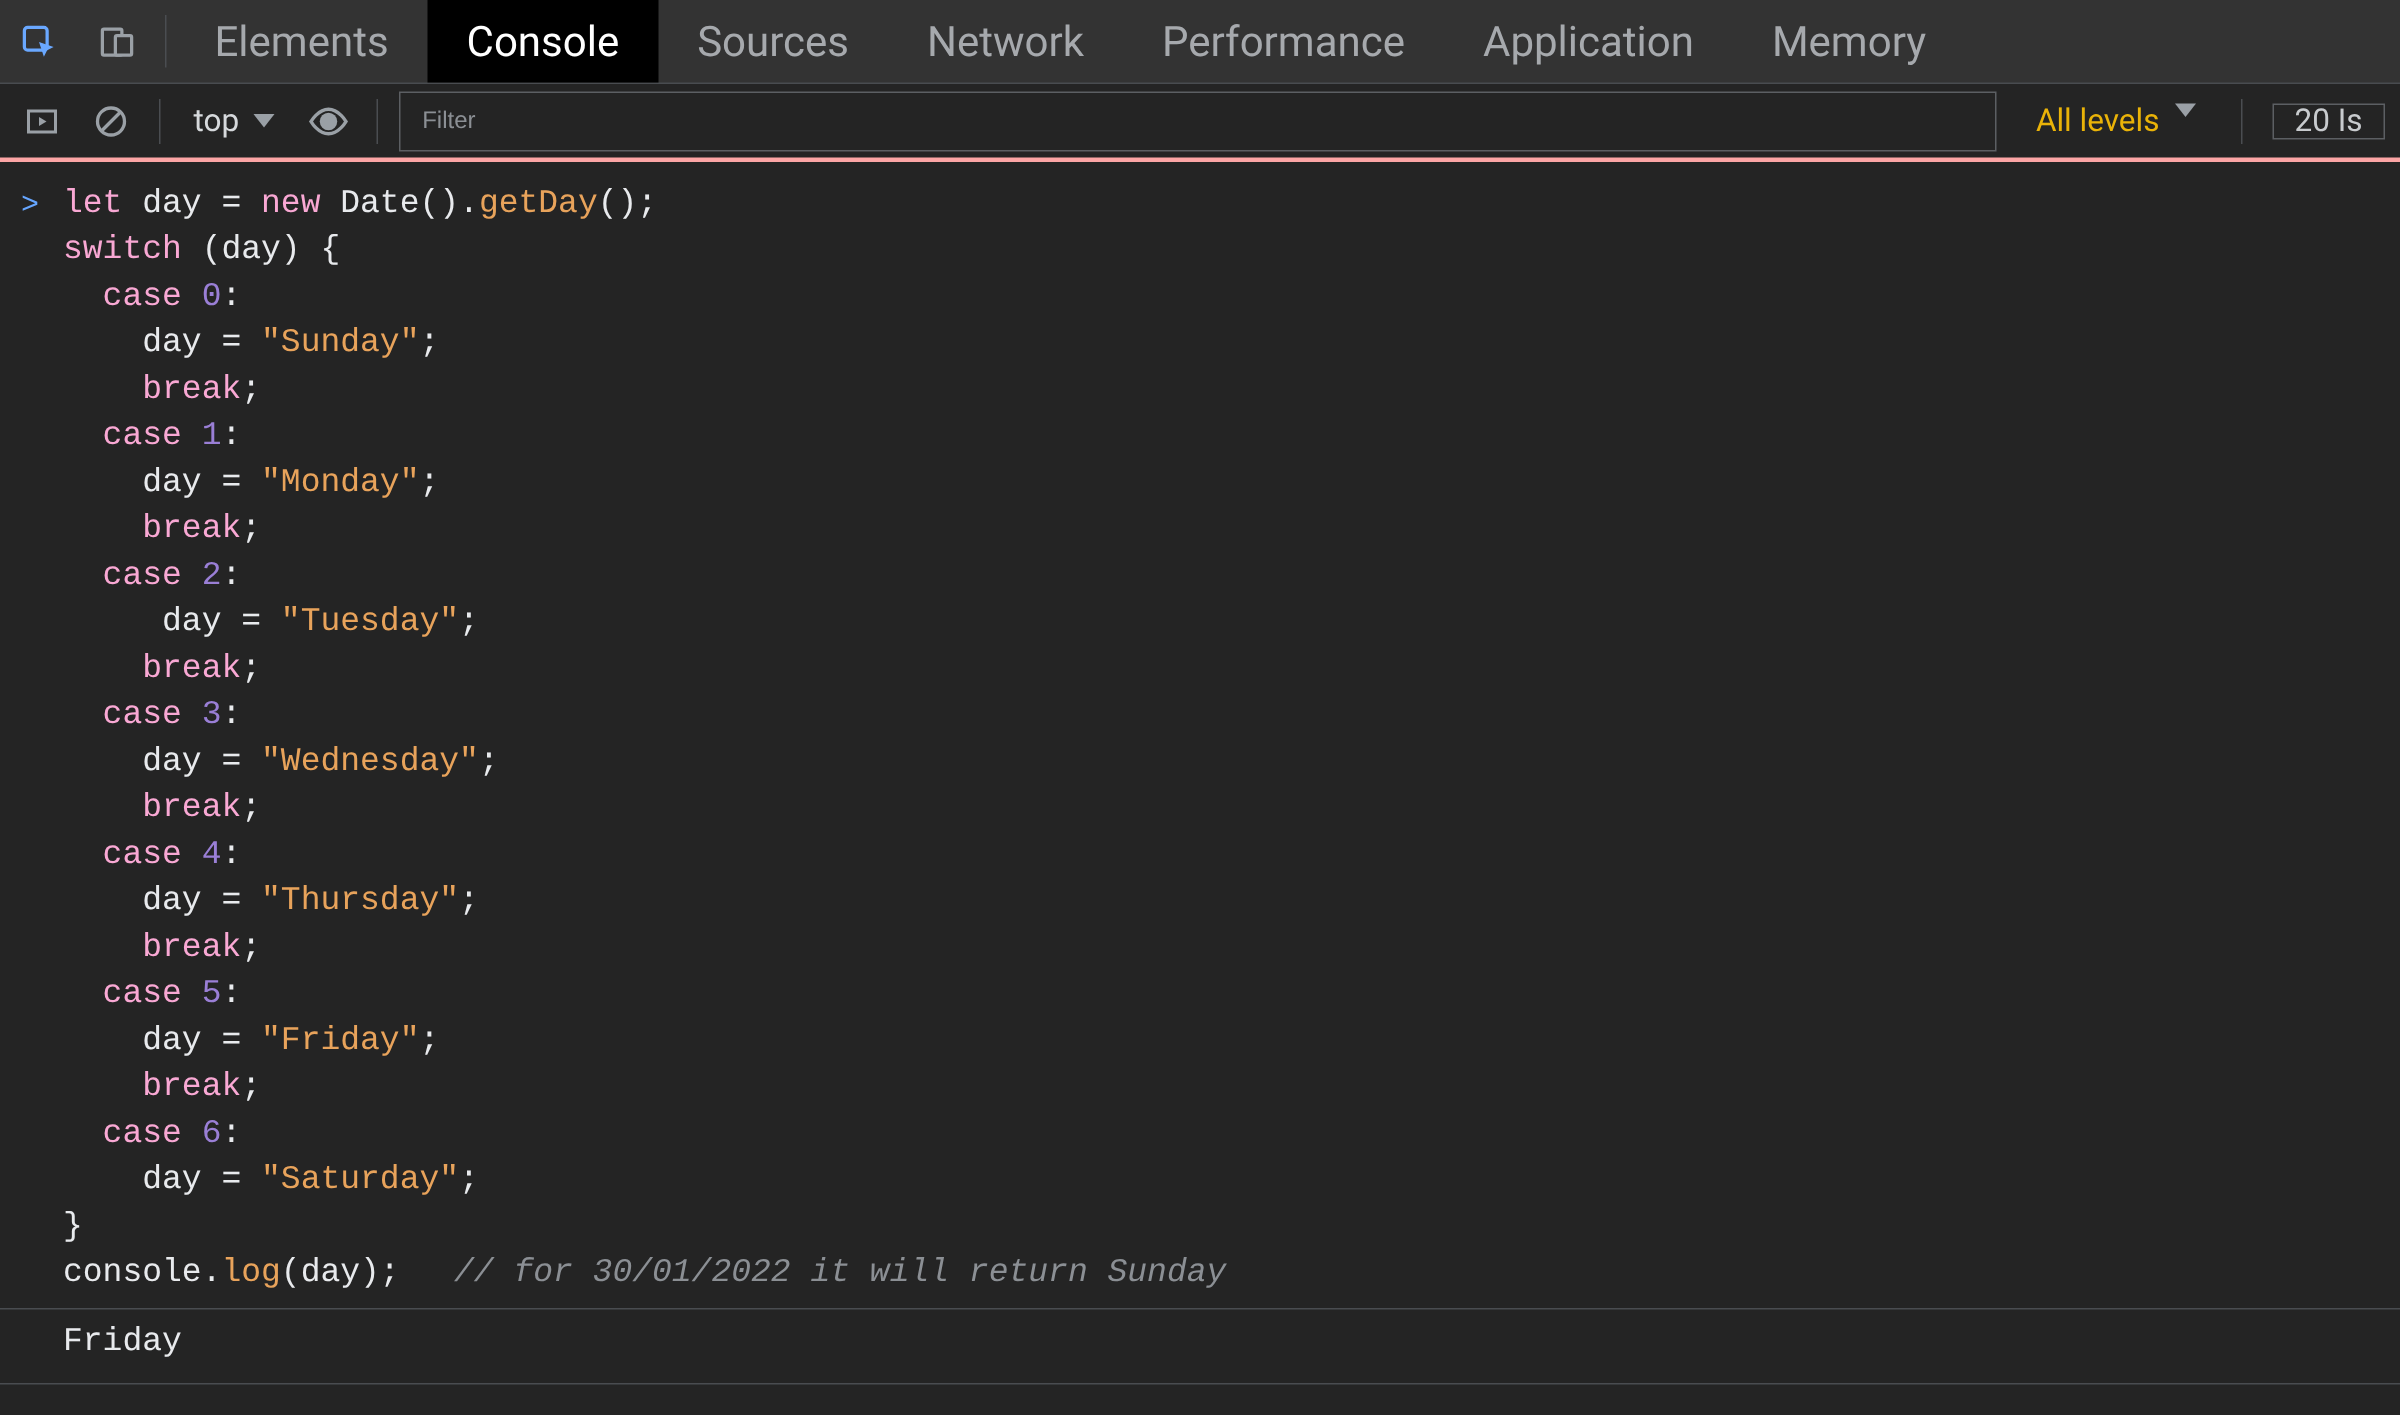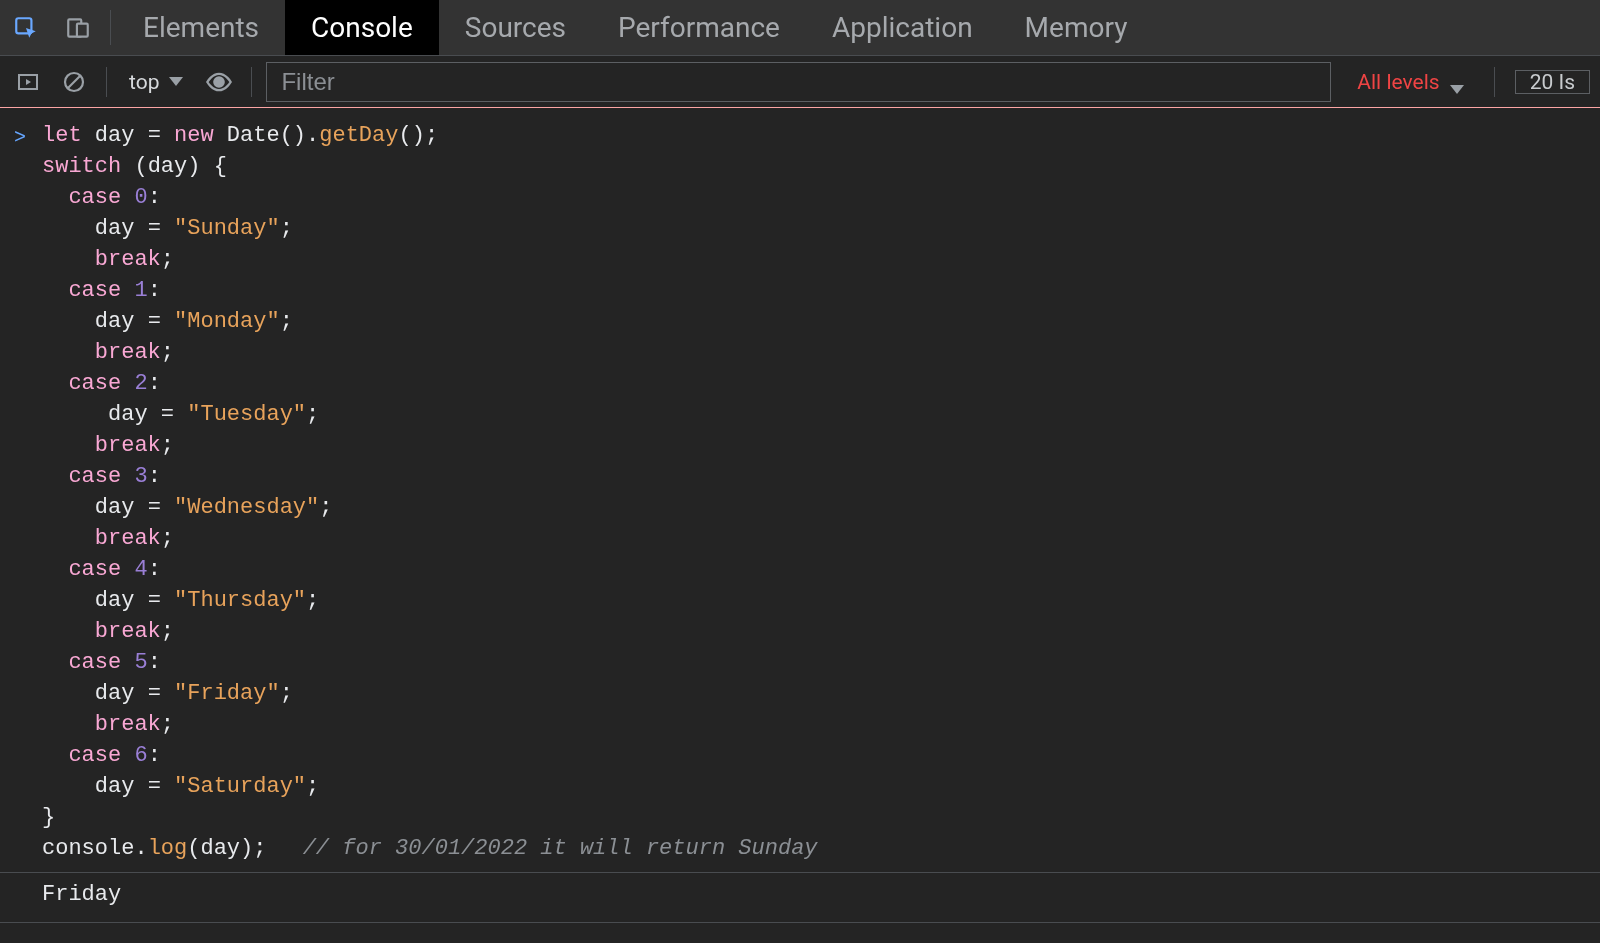--- a/index.html
+++ b/index.html
@@ -46,21 +46,21 @@
     background: #000000;
     color: #ffffff;
   }
 
   
   .toolbar {
     display: flex;
     align-items: center;
     height: 52px;
     background: #242424;
-    border-bottom: 1px solid #fca5a5;
+    border-bottom: 3px solid #fca5a5;
     padding: 0 10px;
     gap: 10px;
     font-size: 21px;
     color: #b7bbbf;
   }
   .toolbar .ticon {
     width: 36px;
     height: 36px;
     display: flex;
     align-items: center;
@@ -91,31 +91,31 @@
     flex: 1;
     min-width: 300px;
   }
   .filter input {
     width: 100%;
     height: 40px;
     background: #242424;
     border: 1px solid #5c5f63;
     border-radius: 0;
     color: #d6d9dc;
-    font-size: 24px;
+    font-size: 16px;
     padding: 0 14px;
     outline: none;
   }
   .filter input::placeholder { color: #8b8f94; }
   .levels {
     display: flex;
-    align-items: flex-end;
+    align-items: flex-start;
     gap: 6px;
     padding: 0 16px;
-    color: #ef4444;
+    color: #eab308;
     white-space: nowrap;
   }
   .issues {
     height: 24px;
     border: 1px solid #5c5f63;
     display: flex;
     align-items: center;
     padding: 0 14px;
     color: #c8cbce;
     white-space: nowrap;
@@ -188,20 +188,23 @@
     <div class="tab">
         <span>Elements</span>
       </div>
     <div class="tab active">
         <span>Console</span>
       </div>
     <div class="tab">
         <span>Sources</span>
       </div>
     <div class="tab">
+        <span>Network</span>
+      </div>
+    <div class="tab">
         <span>Performance</span>
       </div>
     <div class="tab">
         <span>Application</span>
       </div>
     <div class="tab">
         <span>Memory</span>
       </div>
   </div>
 </div>

